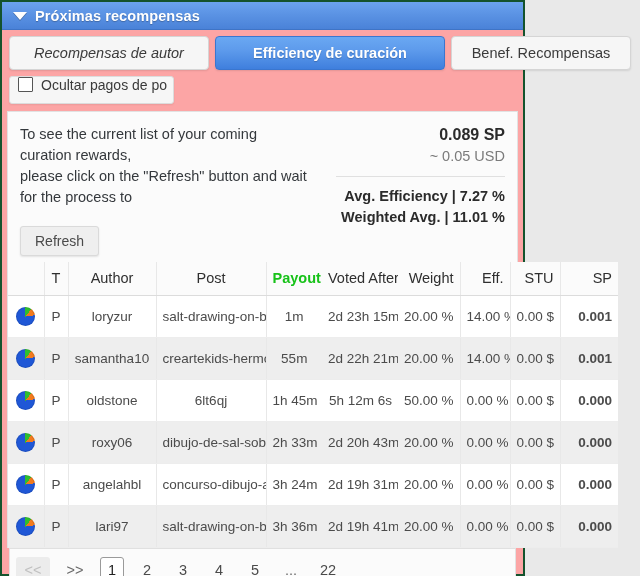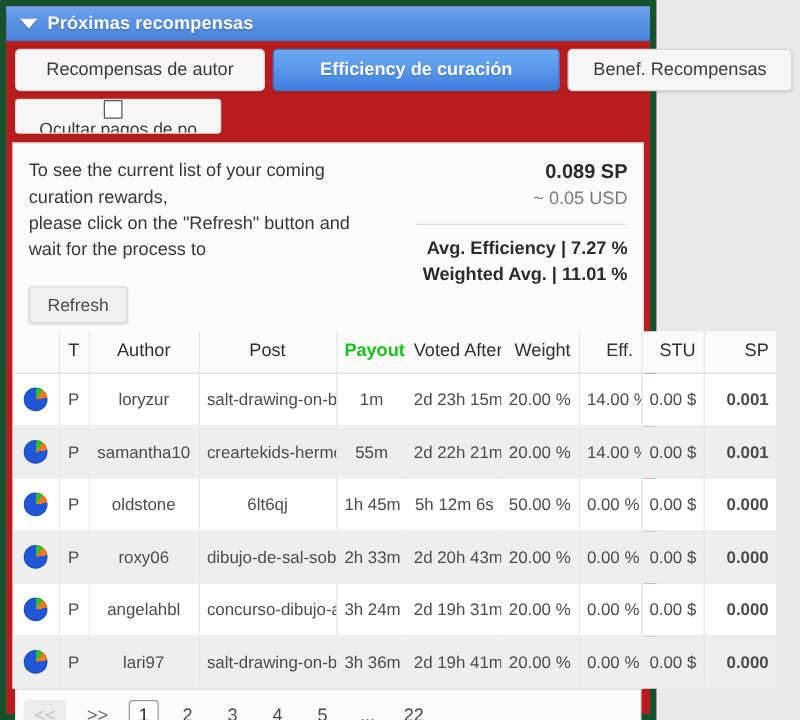--- a/index.html
+++ b/index.html
@@ -3,21 +3,21 @@
 <meta charset="utf-8">
 <style>
   html,body{margin:0;padding:0;}
   body{
     width:640px;height:576px;overflow:hidden;
     background:#e9e9e9;
     font-family:"Liberation Sans","DejaVu Sans",sans-serif;
     -webkit-font-smoothing:antialiased;
   }
   .app{width:525px;height:576px;position:relative;box-sizing:border-box;
-       border:5px solid #14532d;background:#b91c1c;}
+       border:2px solid #14532d;background:#fca5a5;}
 
   
   .titlebar{
     height:28px;box-sizing:border-box;
     background:linear-gradient(180deg,#6ba3ef 0%,#5b93e4 45%,#4a82d8 100%);
     border-bottom:1px solid #3f74c6;
     display:flex;align-items:center;padding:0 8px;
   }
   .tri-down{
     width:0;height:0;border-left:7px solid transparent;border-right:7px solid transparent;
@@ -29,37 +29,36 @@
 
   
   .tabstrip{padding:6px 7px 0 7px;display:flex;gap:6px;box-sizing:border-box;}
   .tab{
     flex:0 0 auto;height:34px;box-sizing:border-box;
     display:flex;align-items:center;justify-content:center;
     background:#f6f6f6;border:1px solid #d5d5d5;border-radius:4px;
     color:#3b3b3b;font-size:14.5px;
     box-shadow:0 1px 2px rgba(0,0,0,.10);
   }
-  .tab.t1{width:200px;}
+  .tab.t1{width:200px;font-style:italic;}
   .tab.t2{width:230px;}
   .tab.t3{width:180px;}
   .tab.active{
     background:linear-gradient(180deg,#6aa8f2 0%,#5e9bec 40%,#3f7fdd 100%);
     border:1px solid #3a76cf;color:#fff;font-weight:bold;
     text-shadow:0 1px 1px rgba(0,0,0,.22);
   }
 
   
   .cbrow{padding:6px 7px 7px 7px;box-sizing:border-box;}
   .cbbox{
     width:165px;height:28px;box-sizing:border-box;background:#f6f6f6;
-    border:1px solid #dcdcdc;border-radius:3px;display:flex;align-items:center;
+    border:1px solid #dcdcdc;border-radius:3px;display:flex;align-items:flex-start;
     padding:0 8px;overflow:hidden;white-space:nowrap;
     box-shadow:0 1px 2px rgba(0,0,0,.07);
-    flex-direction:column;
   }
   .cbsq{width:13px;height:13px;border:1.6px solid #555;background:#fff;
         border-radius:1px;flex:0 0 auto;margin-right:8px;}
   .cblabel{font-size:14px;color:#3a3a3a;}
 
   
   .panel{
     margin:0 5px;background:#fbfbfb;border:1px solid #e2e2e2;border-bottom:none;
     box-sizing:border-box;
   }

